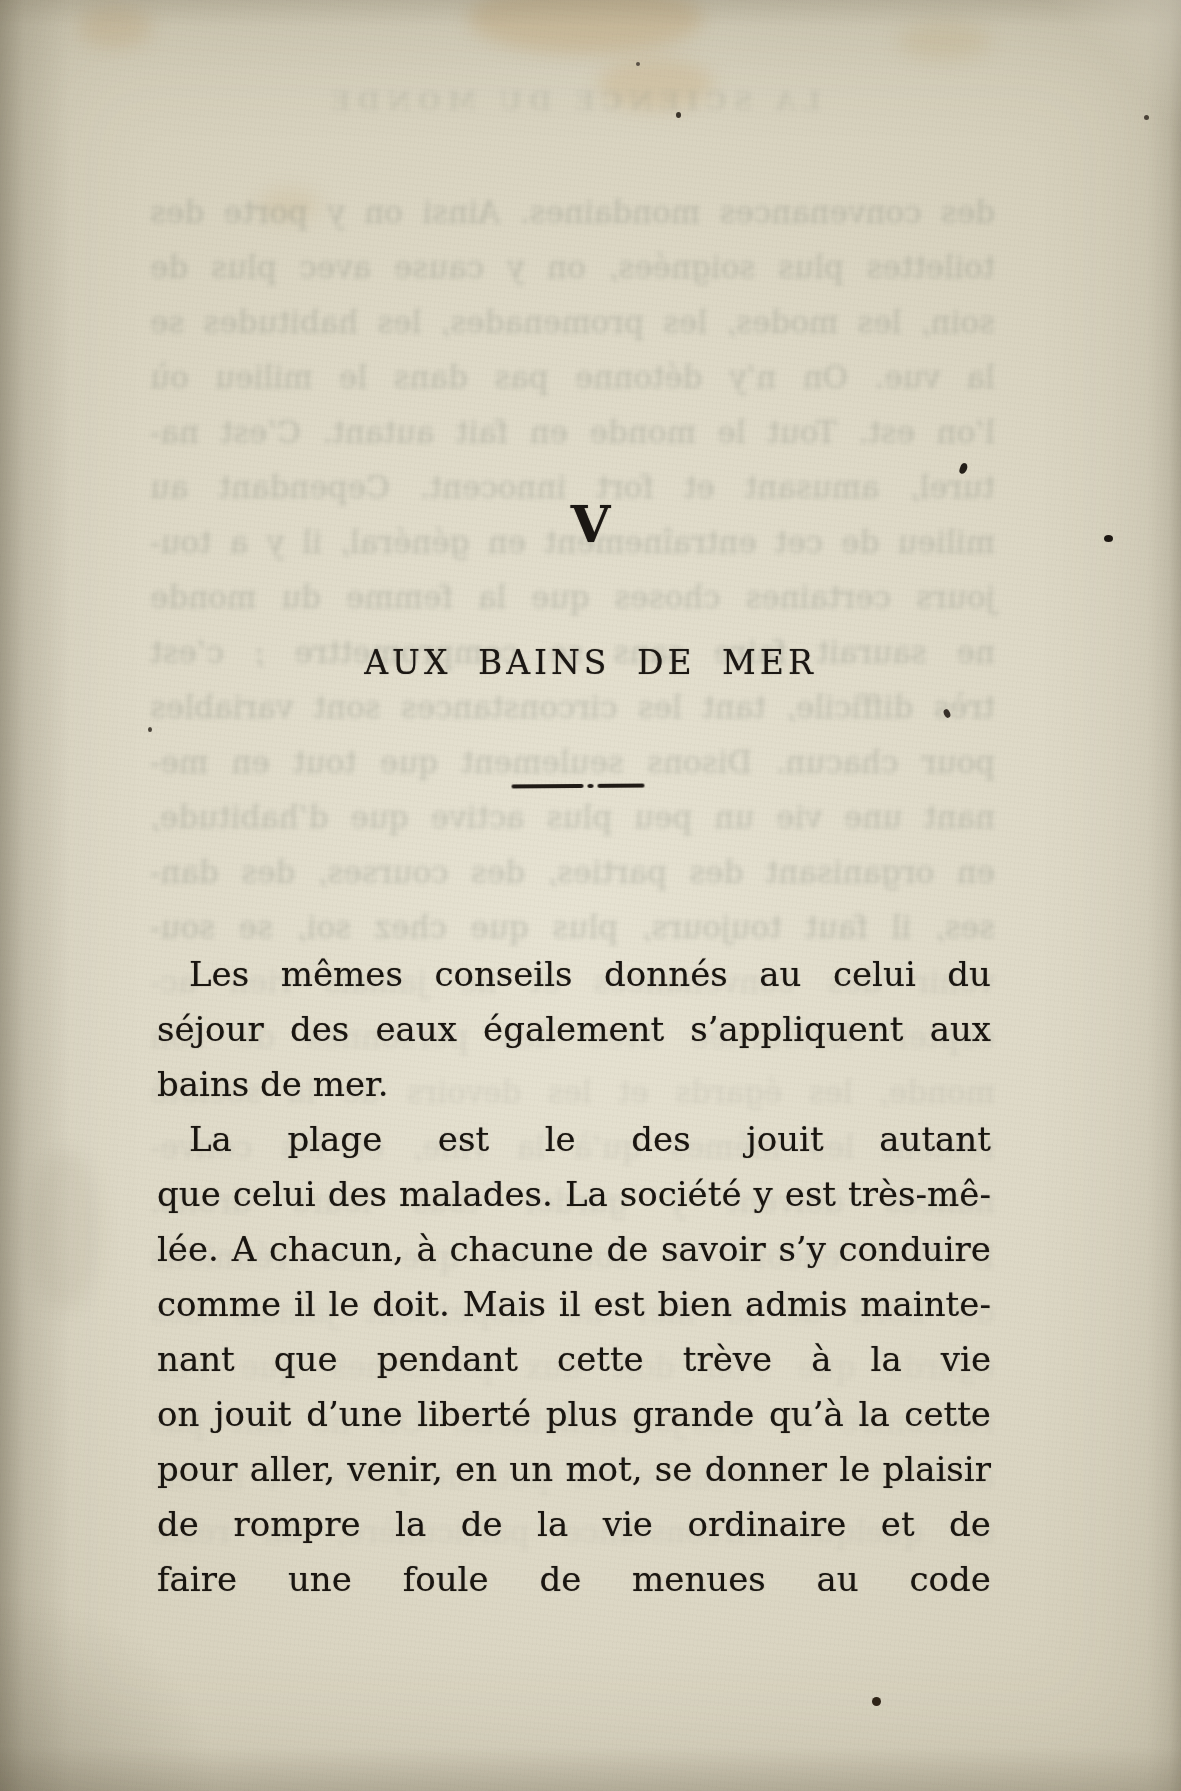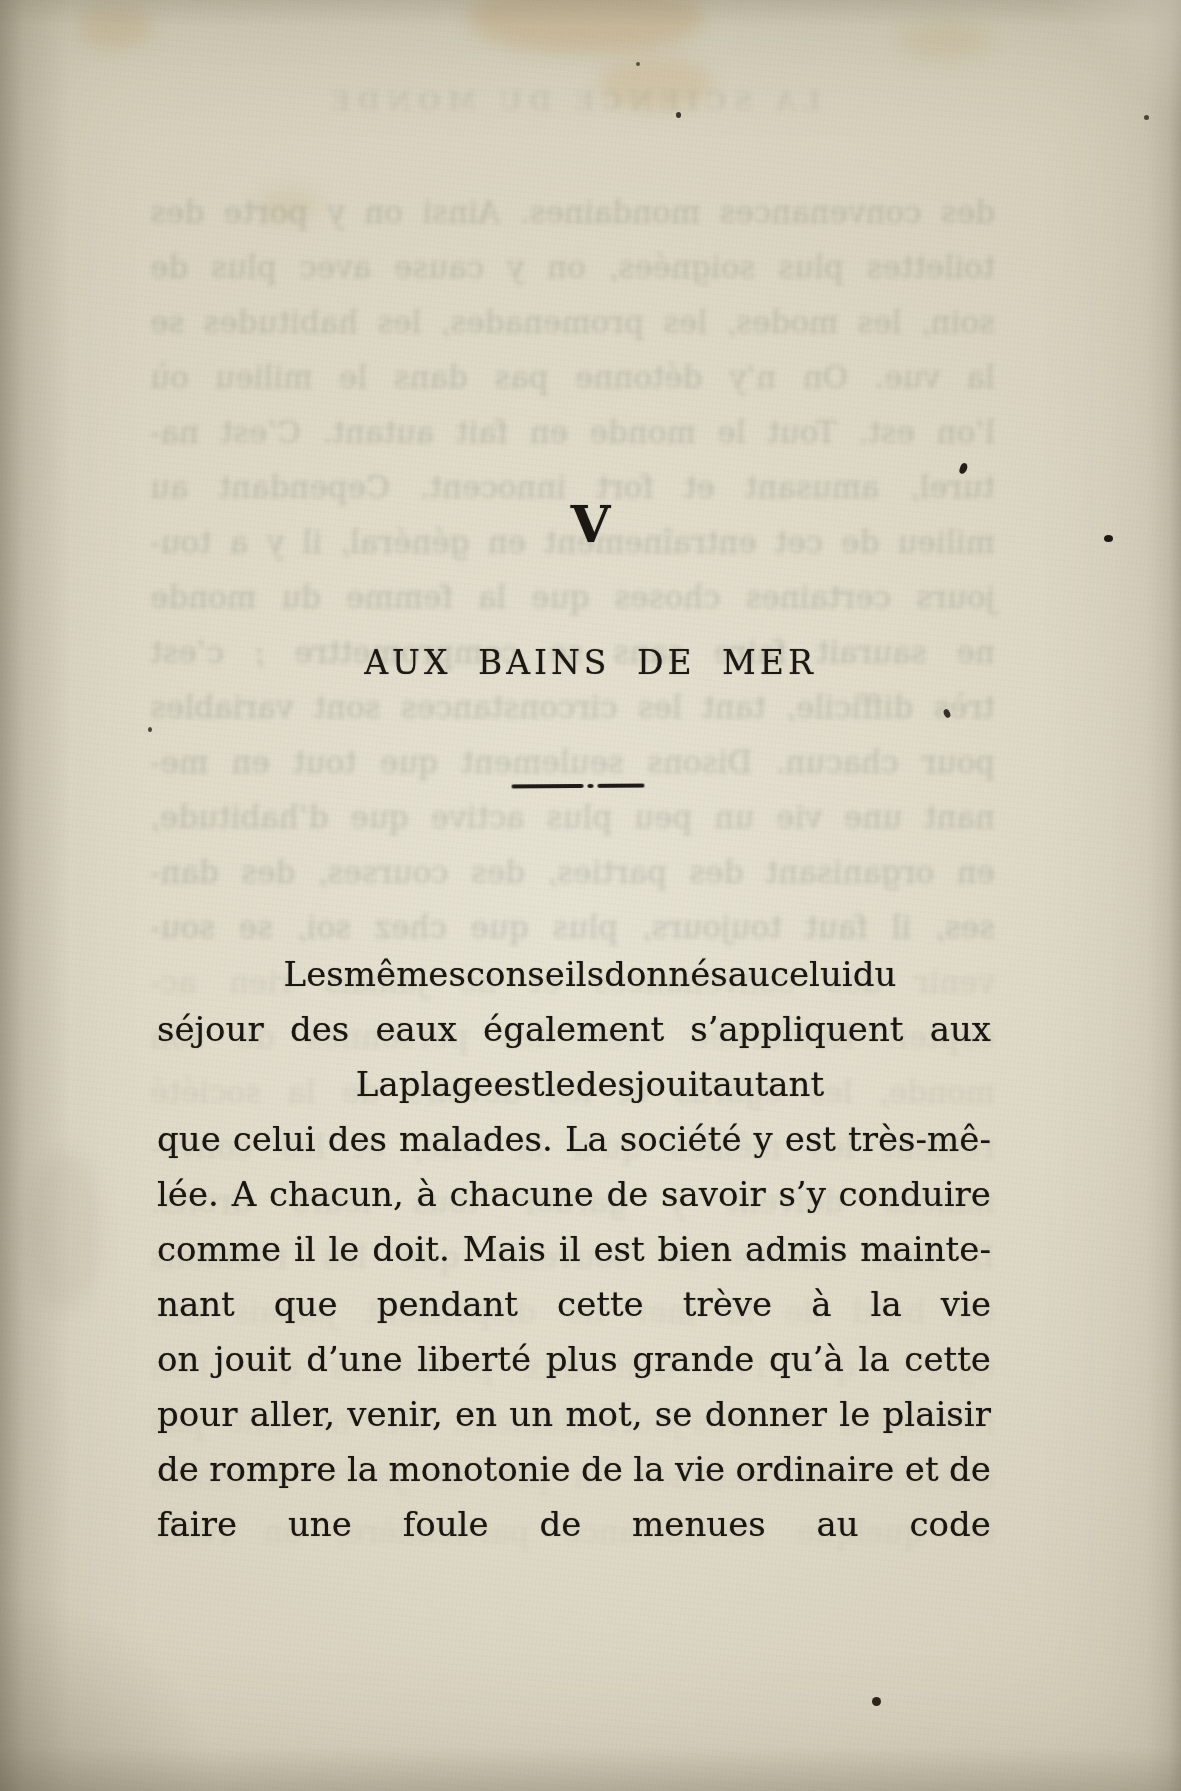--- a/index.html
+++ b/index.html
@@ -62,21 +62,21 @@
   .rule .seg-r{width:47px;}
   .rule .dot{display:inline-block;width:6px;height:4px;background:#201b16;border-radius:50%;margin:0 4px;}
 
   .bodytext{
     position:absolute;left:157px;top:947px;width:834px;
     font-size:34px;color:#191510;
     text-shadow:0 0 1px rgba(26,22,17,0.5);
   }
   .bline{height:55px;line-height:55px;white-space:nowrap;}
   .bline.just{display:flex;justify-content:space-between;}
-  .bline.ind{padding-left:32px;justify-content:center;}
+  .bline.ind{padding-left:32px;}
 
   
   .stain{position:absolute;border-radius:50%;filter:blur(9px);pointer-events:none;}
   .st1{top:-18px;left:468px;width:235px;height:72px;background:rgba(193,156,100,0.30);}
   .st2{top:58px;left:598px;width:115px;height:52px;background:rgba(196,163,108,0.26);}
   .st3{top:6px;left:78px;width:74px;height:42px;background:rgba(185,150,95,0.22);}
   .st4{top:188px;left:258px;width:62px;height:34px;background:rgba(188,155,100,0.16);}
   .st5{top:22px;left:898px;width:92px;height:38px;background:rgba(190,158,105,0.18);}
   .st6{top:1150px;left:30px;width:70px;height:160px;background:rgba(150,140,112,0.12);}
 
@@ -398,20 +398,21 @@
           <span>du</span>
         </div>
         <div class="bline just">
           <span>séjour</span>
           <span>des</span>
           <span>eaux</span>
           <span>également</span>
           <span>s’appliquent</span>
           <span>aux</span>
         </div>
+        <div class="bline">bains de mer.</div>
         <div class="bline just ind">
           <span>La</span>
           <span>plage</span>
           <span>est</span>
           <span>le</span>
           <span>des</span>
           <span>jouit</span>
           <span>autant</span>
         </div>
         <div class="bline just">
@@ -478,21 +479,20 @@
           <span>mot,</span>
           <span>se</span>
           <span>donner</span>
           <span>le</span>
           <span>plaisir</span>
         </div>
         <div class="bline just">
           <span>de</span>
           <span>rompre</span>
           <span>la</span>
-          <span>monotonie</span>
           <span>de</span>
           <span>la</span>
           <span>vie</span>
           <span>ordinaire</span>
           <span>et</span>
           <span>de</span>
         </div>
         <div class="bline just">
           <span>faire</span>
           <span>une</span>

